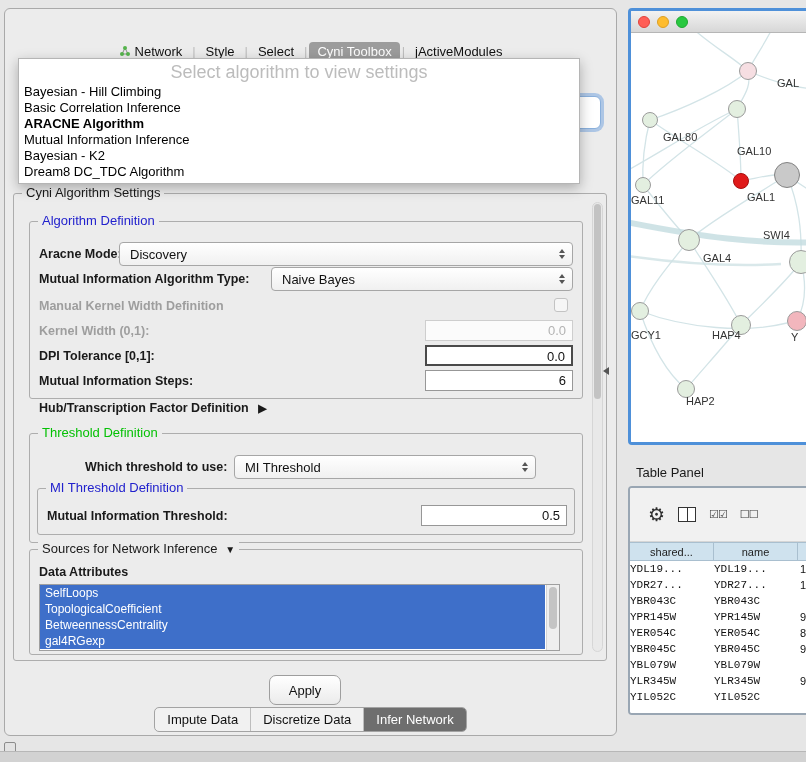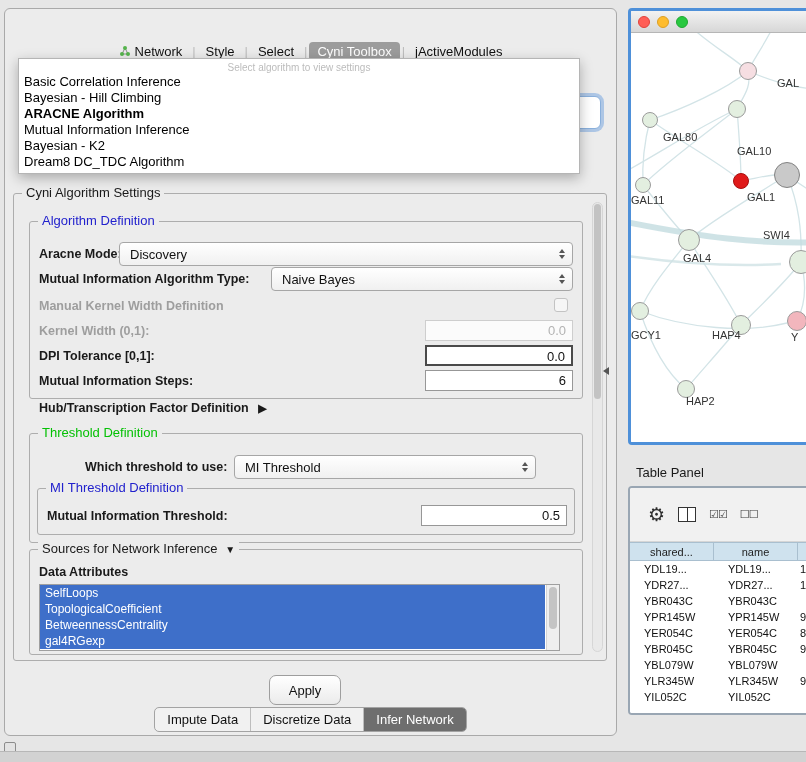--- a/index.html
+++ b/index.html
@@ -19,21 +19,21 @@
 
   .cp-tabs { position:absolute; top:31px; left:0; right:0; height:22px; display:flex;
     justify-content:center; align-items:center; font-size:13px; color:#111; }
   .cp-tab { padding:2px 8px; display:flex; align-items:center; gap:4px; border-radius:4px; white-space:nowrap; }
   .cp-tab.selected { background:#9c9c9c; color:#fff; }
   .tab-sep { color:#bdbdbd; margin:0 2px; }
 
   
   .algo-popup { position:absolute; left:13px; top:49px; width:562px; background:#fff;
     border:1px solid #b5b5b5; box-shadow:0 4px 12px rgba(0,0,0,.28); z-index:40; padding-bottom:3px; }
-  .algo-hint { text-align:center; color:#bcbcbc; font-size:10px; padding:3px 0 1px; }
+  .algo-hint { text-align:center; color:#bcbcbc; font-size:18px; padding:3px 0 1px; }
   .algo-item { font-size:13px; color:#000; line-height:16px; padding-left:5px; white-space:nowrap; }
   .algo-item.selected { font-weight:bold; }
 
   .combo-fragment { position:absolute; left:560px; top:87px; width:36px; height:33px;
     background:#fff; border:1px solid #8ab0dc; border-radius:6px;
     box-shadow:0 0 0 3px rgba(122,167,224,.55); z-index:10; }
 
   
   .group { position:absolute; border:1px solid #adadad; border-radius:3px; }
   .legend { position:absolute; top:-9px; left:8px; background:#ececec; padding:0 4px;
@@ -122,21 +122,21 @@
   .tbl-header { position:absolute; left:0; top:54px; right:0; height:19px; background:#cfe2ee;
     border-top:1px solid #a9bfcf; border-bottom:1px solid #a9bfcf; display:flex;
     font-size:11px; color:#222; }
   .th { border-right:1px solid #a9bfcf; display:flex; align-items:center; justify-content:center; }
   .th.c1, .th.c2 { width:84px; }
   .th.c3 { flex:1; border-right:none; }
   .tbl-body { position:absolute; left:0; top:73px; right:0; bottom:0; background:#fff;
     font-size:11px; color:#111; }
   .tr { display:flex; height:16px; align-items:center; }
   .td { white-space:nowrap; overflow:hidden; }
-  .td.c1, .td.c2 { width:84px; padding-left:14px; }
+  .td.c1, .td.c2 { width:84px; padding-left:0;font-family:Liberation Mono, monospace; }
   .td.c3 { flex:1; padding-left:2px; }
 
   
   .bottom-bar { position:absolute; left:0; top:751px; width:806px; height:11px;
     background:#d2d2d2; border-top:1px solid #b7b7b7; }
   .corner-icon { position:absolute; left:4px; top:742px; width:12px; height:12px;
     background:#e3e3e3; border:1px solid #8c8c8c; border-radius:2px; }
   .splitter-arrow { position:absolute; left:603px; top:367px; width:0; height:0;
     border-top:4px solid transparent; border-bottom:4px solid transparent; border-right:6px solid #555; }
 </style>
@@ -174,22 +174,22 @@
       <span class="tab-sep">|</span>
       <span class="cp-tab">
         <span>jActiveModules</span>
       </span>
     </div>
 
     <div class="combo-fragment"></div>
 
     <div class="algo-popup">
       <div class="algo-hint">Select algorithm to view settings</div>
+      <div class="algo-item">Bayesian - Hill Climbing</div>
       <div class="algo-item">Basic Correlation Inference</div>
-      <div class="algo-item">Bayesian - Hill Climbing</div>
       <div class="algo-item selected">ARACNE Algorithm</div>
       <div class="algo-item">Mutual Information Inference</div>
       <div class="algo-item">Bayesian - K2</div>
       <div class="algo-item">Dream8 DC_TDC Algorithm</div>
     </div>
 
     <div class="group" style="left:8px; top:184px; width:594px; height:468px;">
       <span class="legend">Cyni Algorithm Settings</span>
       <div class="v-scroll">
         <div class="thumb"></div>
@@ -333,21 +333,21 @@
       <div class="node pink" style="left:156px; top:278px; width:20px; height:20px;"></div>
       <div class="node green" style="left:0px; top:269px; width:18px; height:18px;"></div>
       <div class="node green" style="left:46px; top:347px; width:18px; height:18px;"></div>
 
       <div class="nlabel" style="left:146px; top:44px;">GAL</div>
       <div class="nlabel" style="left:32px; top:98px;">GAL80</div>
       <div class="nlabel" style="left:106px; top:112px;">GAL10</div>
       <div class="nlabel" style="left:0px; top:161px;">GAL11</div>
       <div class="nlabel" style="left:116px; top:158px;">GAL1</div>
       <div class="nlabel" style="left:132px; top:196px;">SWI4</div>
-      <div class="nlabel" style="left:52px; top:219px;">GAL4</div>
+      <div class="nlabel" style="left:72px; top:219px;">GAL4</div>
       <div class="nlabel" style="left:0px; top:296px;">GCY1</div>
       <div class="nlabel" style="left:81px; top:296px;">HAP4</div>
       <div class="nlabel" style="left:160px; top:298px;">Y</div>
       <div class="nlabel" style="left:55px; top:362px;">HAP2</div>
 
     </div>
   </div>
 
   <span class="panel-label">Table Panel</span>
 

